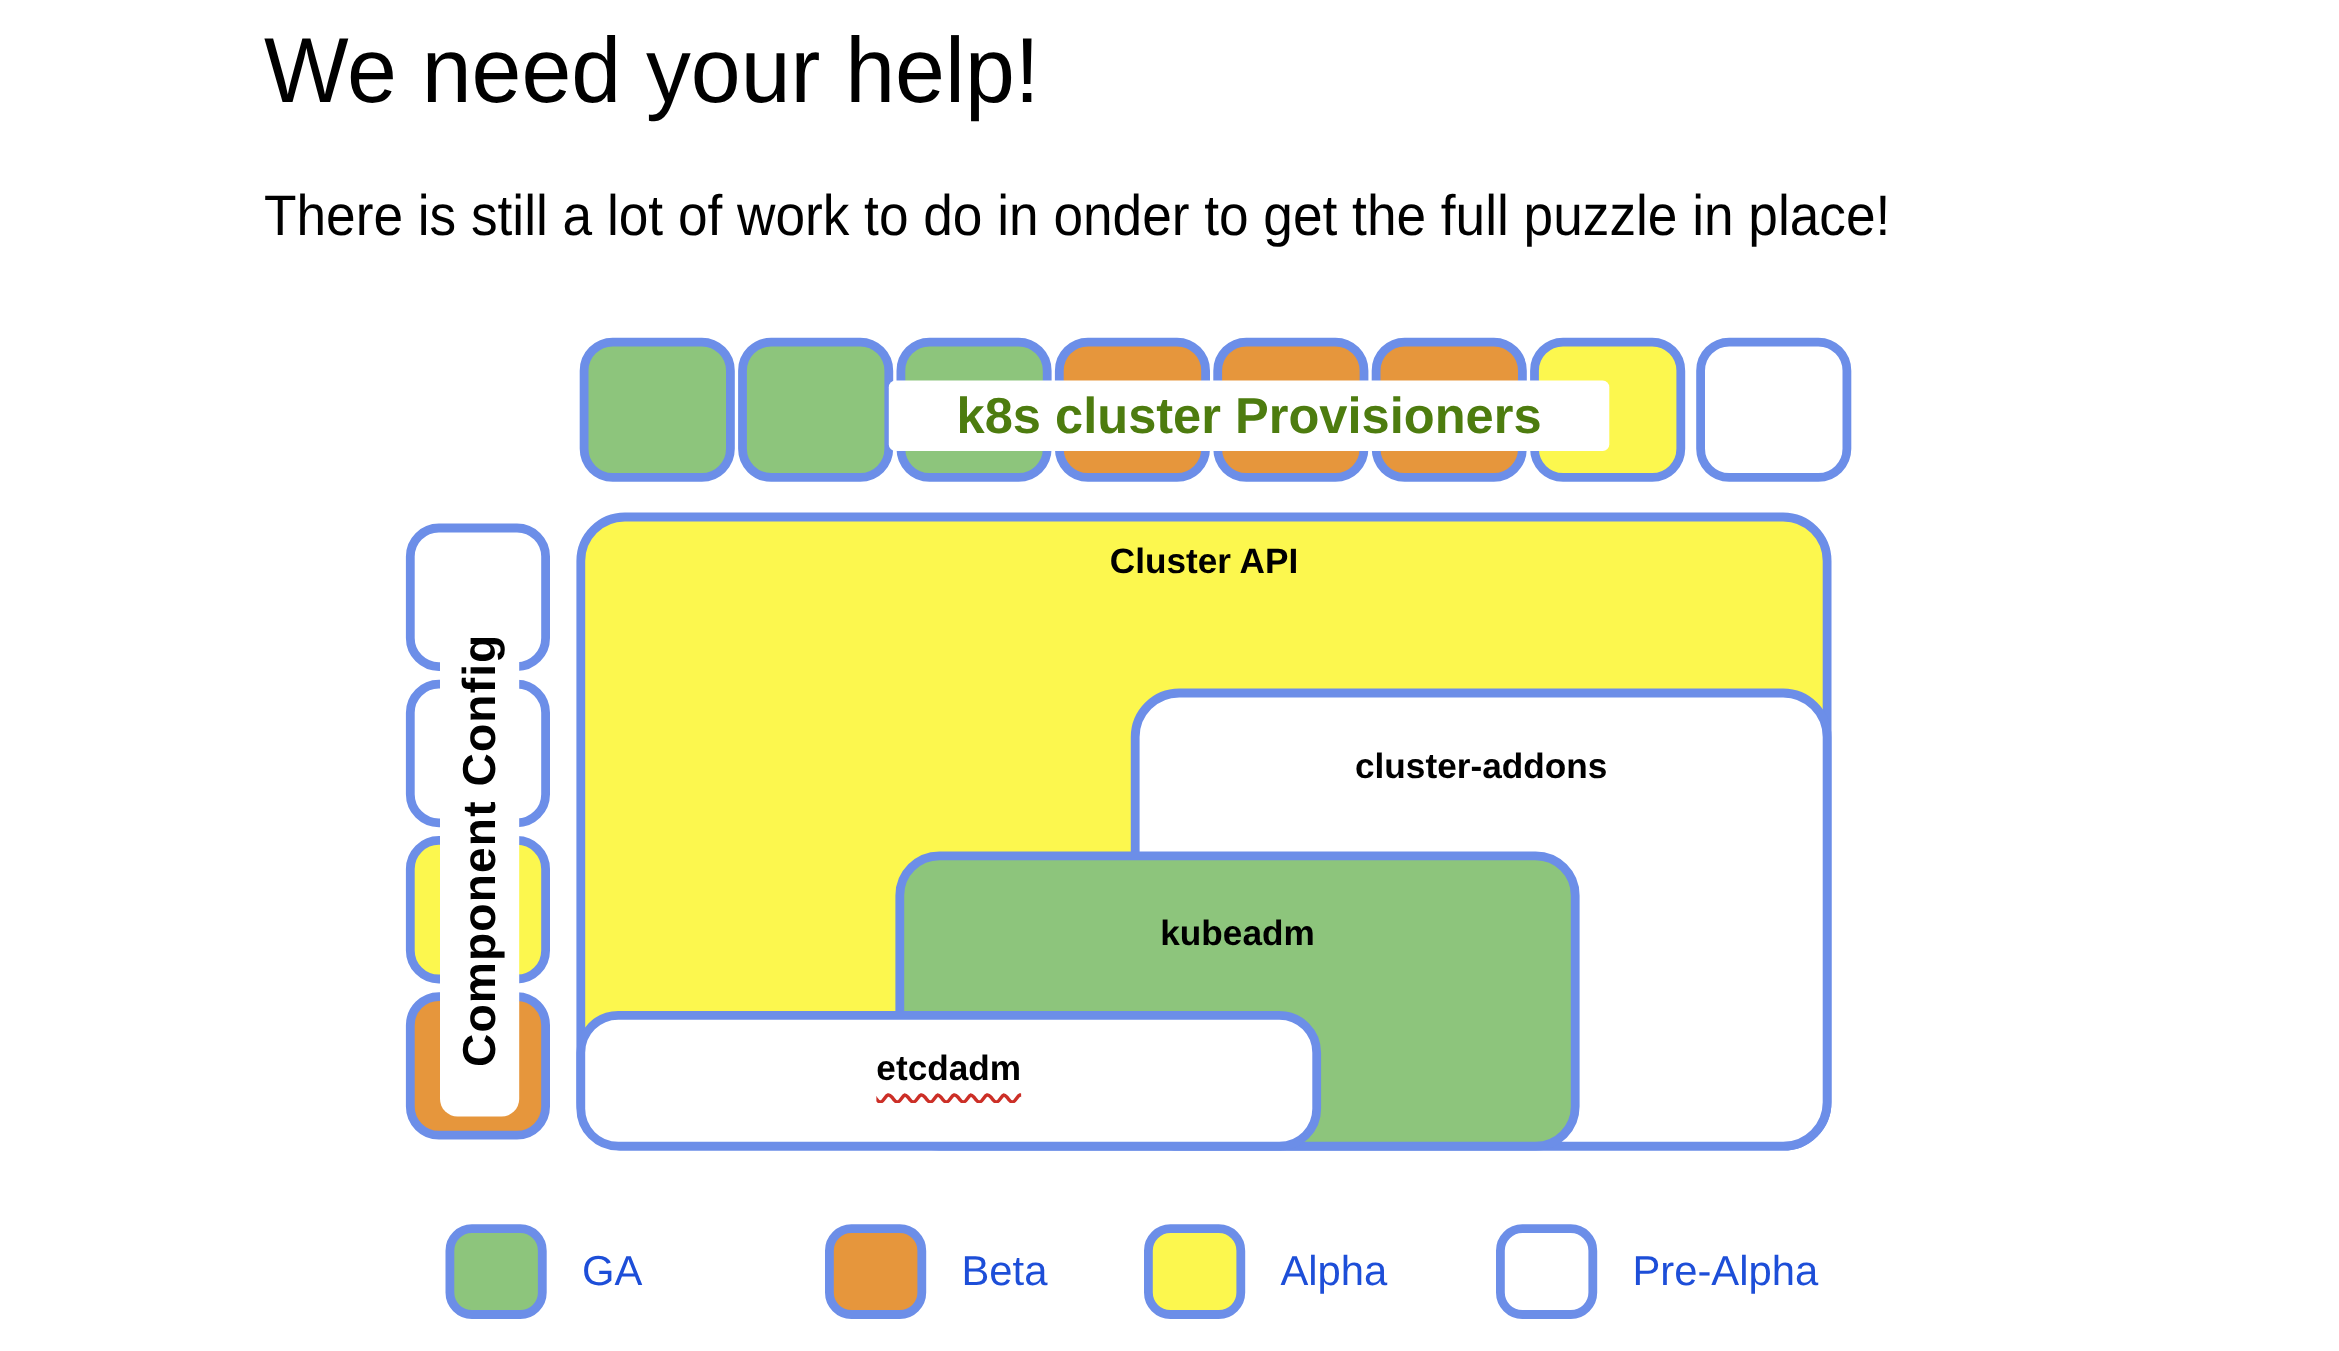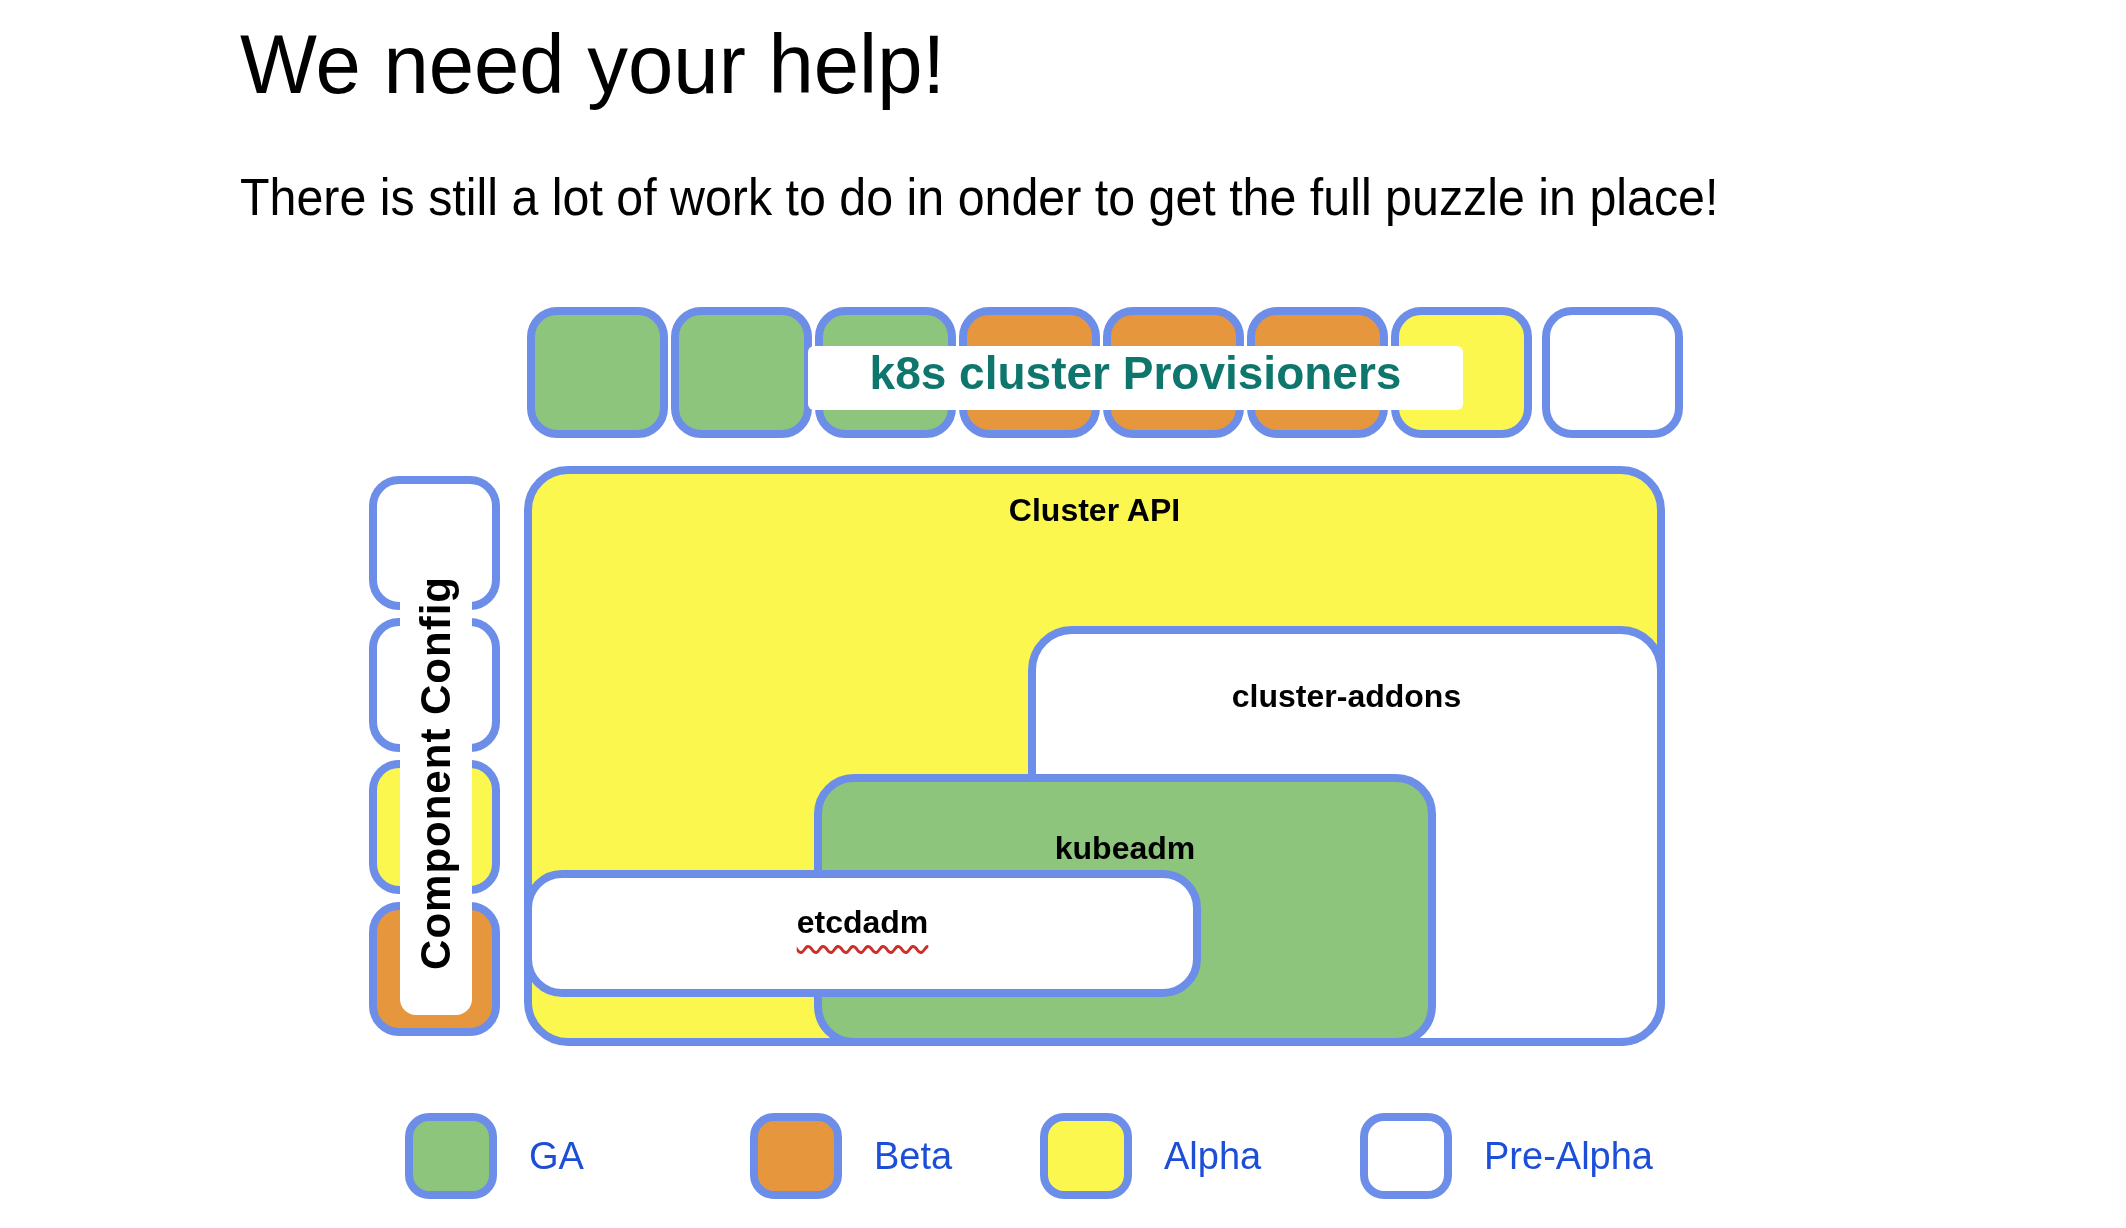--- a/index.html
+++ b/index.html
@@ -22,22 +22,22 @@
     background:#fff;flex:0 0 auto;
   }
   
   .prov-row{
     position:absolute;left:527px;top:307px;display:flex;gap:3px;z-index:3;
   }
   .prov-row .tile{width:141px;height:131px;}
   .prov-row .tile:last-child{margin-left:7px;}
   .prov-label{
     position:absolute;left:808px;top:346px;width:655px;height:64px;z-index:4;
-    background:#fff;border-radius:6px;display:flex;align-items:flex-start;justify-content:center;
-    font-size:46px;font-weight:bold;color:#0f766e;white-space:nowrap;
+    background:#fff;border-radius:6px;display:flex;align-items:center;justify-content:center;
+    font-size:46px;font-weight:bold;color:#4d7c0f;white-space:nowrap;
   }
   
   .cc-col{
     position:absolute;left:369px;top:476px;display:flex;flex-direction:column;gap:8px;z-index:3;
   }
   .cc-col .tile{width:131px;height:134px;}
   .cc-label{
     position:absolute;left:400px;top:531px;width:72px;height:484px;z-index:6;
     background:#fff;border-radius:16px;display:flex;align-items:center;justify-content:center;
   }
@@ -53,21 +53,21 @@
   .pbox .pbox-label{
     position:absolute;left:0;width:100%;text-align:center;
     font-size:32px;font-weight:bold;color:#000;white-space:nowrap;
   }
   .box-cluster-api    {left:524px; top:466px; width:1141px;height:580px;z-index:10;}
   .box-cluster-api .pbox-label{top:18px;}
   .box-cluster-addons {left:1028px;top:626px; width:637px; height:420px;z-index:11;}
   .box-cluster-addons .pbox-label{top:44px;}
   .box-kubeadm        {left:814px; top:774px; width:622px; height:272px;z-index:12;border-radius:40px;}
   .box-kubeadm .pbox-label{top:48px;}
-  .box-etcdadm        {left:524px; top:870px; width:677px; height:127px;z-index:13;border-radius:38px;}
+  .box-etcdadm        {left:524px; top:919px; width:677px; height:127px;z-index:13;border-radius:38px;}
   .box-etcdadm .pbox-label{top:26px;}
   .squiggle{
     text-decoration-line:underline;text-decoration-style:wavy;
     text-decoration-color:#CC2F27;text-decoration-thickness:3px;text-underline-offset:12px;
   }
   
   .legend{position:absolute;left:0;top:1112px;width:100%;height:100px;}
   .legend-item{position:absolute;top:0;display:flex;align-items:center;height:88px;}
   .legend-item:nth-child(1){left:405px;}
   .legend-item:nth-child(2){left:750px;}

